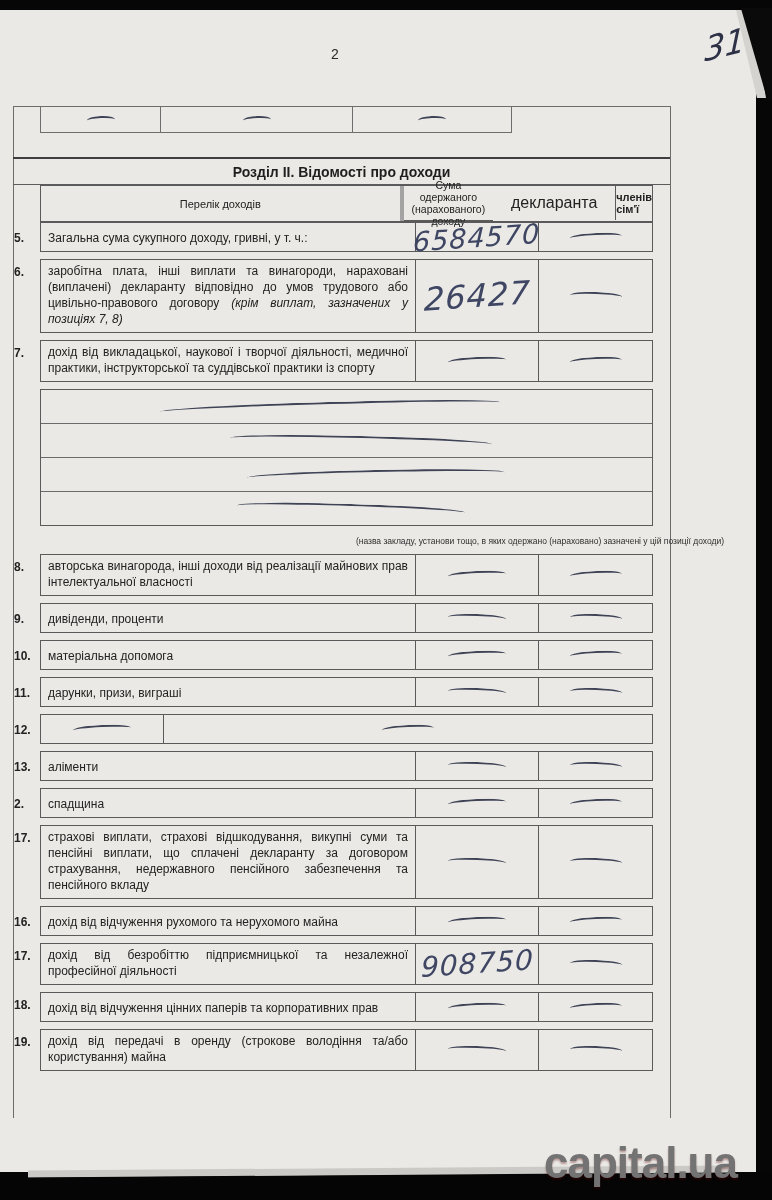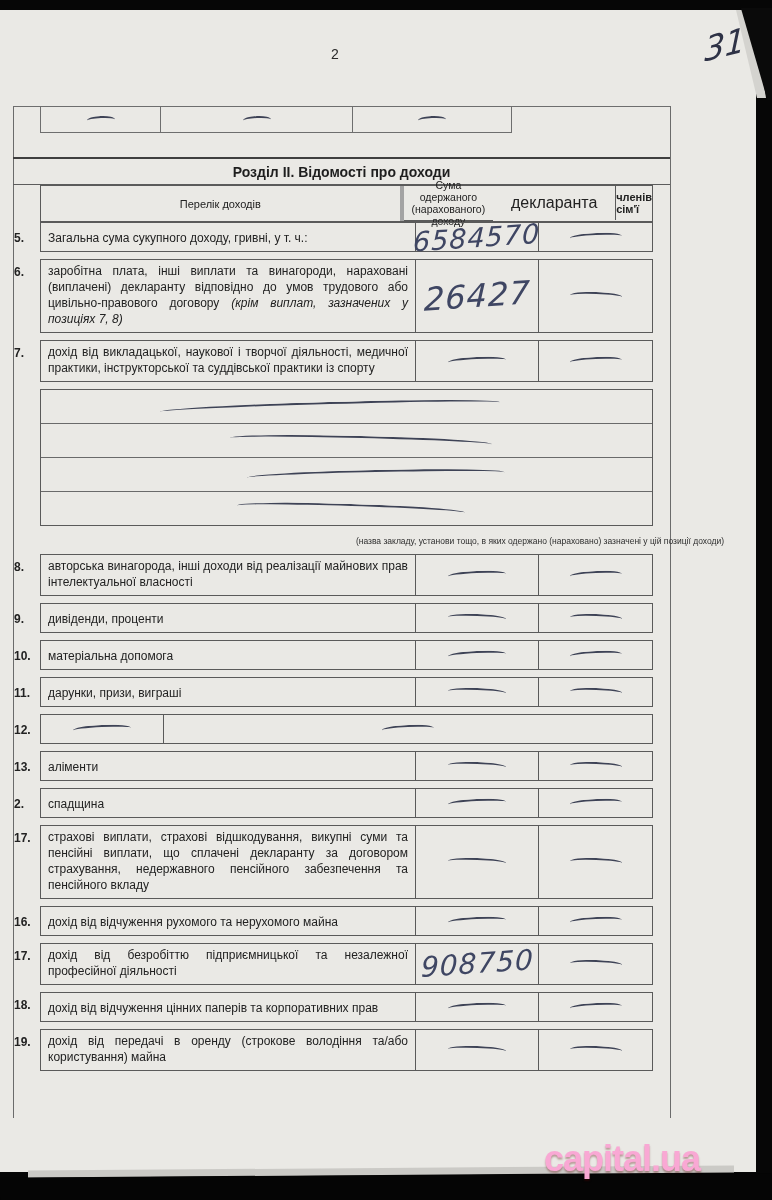--- a/index.html
+++ b/index.html
@@ -77,22 +77,22 @@
   .ink-num{font-family:"DejaVu Sans",sans-serif;font-style:italic;color:#3f4663;line-height:1;
        white-space:nowrap;transform:rotate(-4deg) skewX(-6deg);letter-spacing:1px;}
 
   
   .inst{width:613px;border:1px solid #5a5a5a;box-sizing:border-box;}
   .inst-row{height:33px;display:flex;align-items:center;justify-content:center;}
   .inst-row + .inst-row{border-top:1px solid #6a6a6a;}
   .inst-row .stroke{height:8px;border-top:2px solid #3e4356;border-radius:50%;}
   .caption{font-size:8.5px;text-align:right;color:#2e2e2e;margin:10px 0 8px;}
 
-  .watermark{position:absolute;left:544px;top:1138px;font-size:36px;font-weight:bold;
-       letter-spacing:-1px;color:#f9a8d4;font-family:"Liberation Sans",sans-serif;
+  .watermark{position:absolute;left:544px;top:1138px;font-size:44px;font-weight:bold;
+       letter-spacing:-1px;color:#737373;font-family:"Liberation Sans",sans-serif;
        text-shadow:0 2px 2px rgba(90,0,0,.35);white-space:nowrap;}
 </style>
 </head>
 <body>
 
 <div class="stage">
   <div class="sheet">
 
     <div class="pagenum">2</div>
     <div class="corner-num">31</div>

